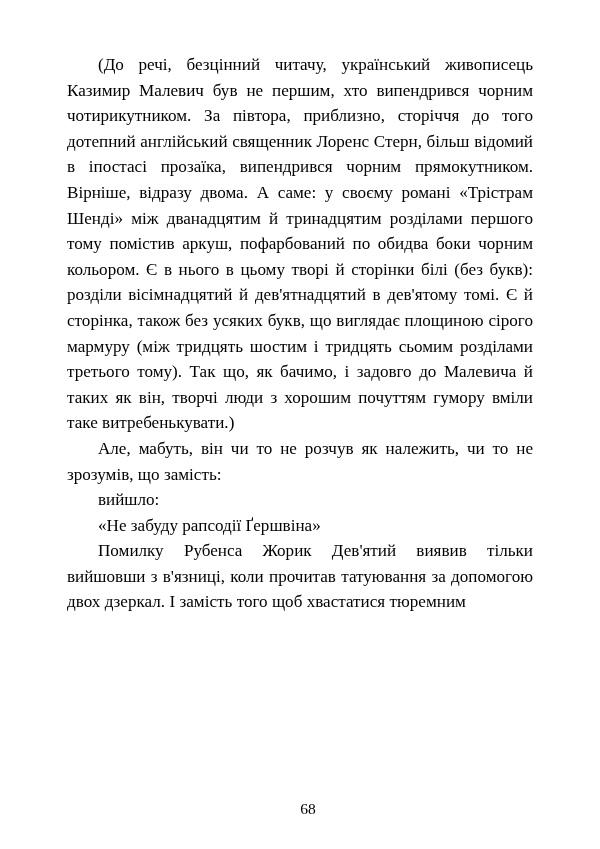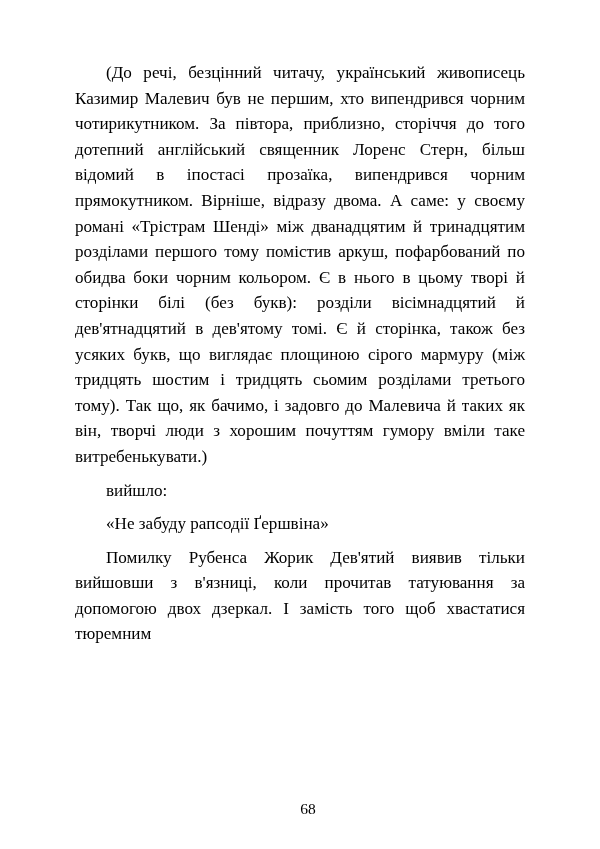--- a/index.html
+++ b/index.html
@@ -22,21 +22,21 @@
     width: 600px;
     height: 849px;
   }
   .text-block {
     position: absolute;
     left: 67px;
     top: 52px;
     width: 466px;
   }
   p.para {
-    margin: 8px;
+    margin: 0;
     font-size: 17.1px;
     line-height: 25.6px;
     text-align: justify;
     text-indent: 31px;
     hyphens: manual;
     word-spacing: 0.1px;
   }
   .folio {
     position: absolute;
     left: 0;
@@ -47,18 +47,19 @@
     line-height: 18px;
     margin-left: 8px;
   }
 </style>
 </head>
 <body>
 
 <div class="page">
   <div class="text-block">
     <p class="para">(До речі, безцінний читачу, український живописець Казимир Малевич був не першим, хто випендрився чорним чотирикутником. За півтора, приблизно, сторіччя до того дотепний англійський священник Лоренс Стерн, більш відомий в іпостасі прозаїка, випендрився чорним прямокутником. Вірніше, відразу двома. А саме: у своєму романі «Трістрам Шенді» між дванадцятим й тринадцятим розділами першого тому помістив аркуш, пофарбований по обидва боки чорним кольором. Є в нього в цьому творі й сторінки білі (без букв): розділи вісімнадцятий й дев'ятнадцятий в дев'ятому томі. Є й сторінка, також без усяких букв, що виглядає площиною сірого мармуру (між тридцять шостим і тридцять сьомим розділами третього тому). Так що, як бачимо, і задовго до Малевича й таких як він, творчі люди з хорошим почуттям гумору вміли таке витребенькувати.)</p>
+    <p class="para">Але, мабуть, він чи то не розчув як належить, чи то не зрозумів, що замість:</p>
     <p class="para">вийшло:</p>
     <p class="para">«Не забуду рапсодії Ґершвіна»</p>
     <p class="para">Помилку Рубенса Жорик Дев'ятий виявив тільки вийшовши з в'язниці, коли прочитав татуювання за допомогою двох дзеркал. І замість того щоб хвастатися тюремним</p>
   </div>
   <div class="folio">68</div>
 </div>
 
 </body></html>

